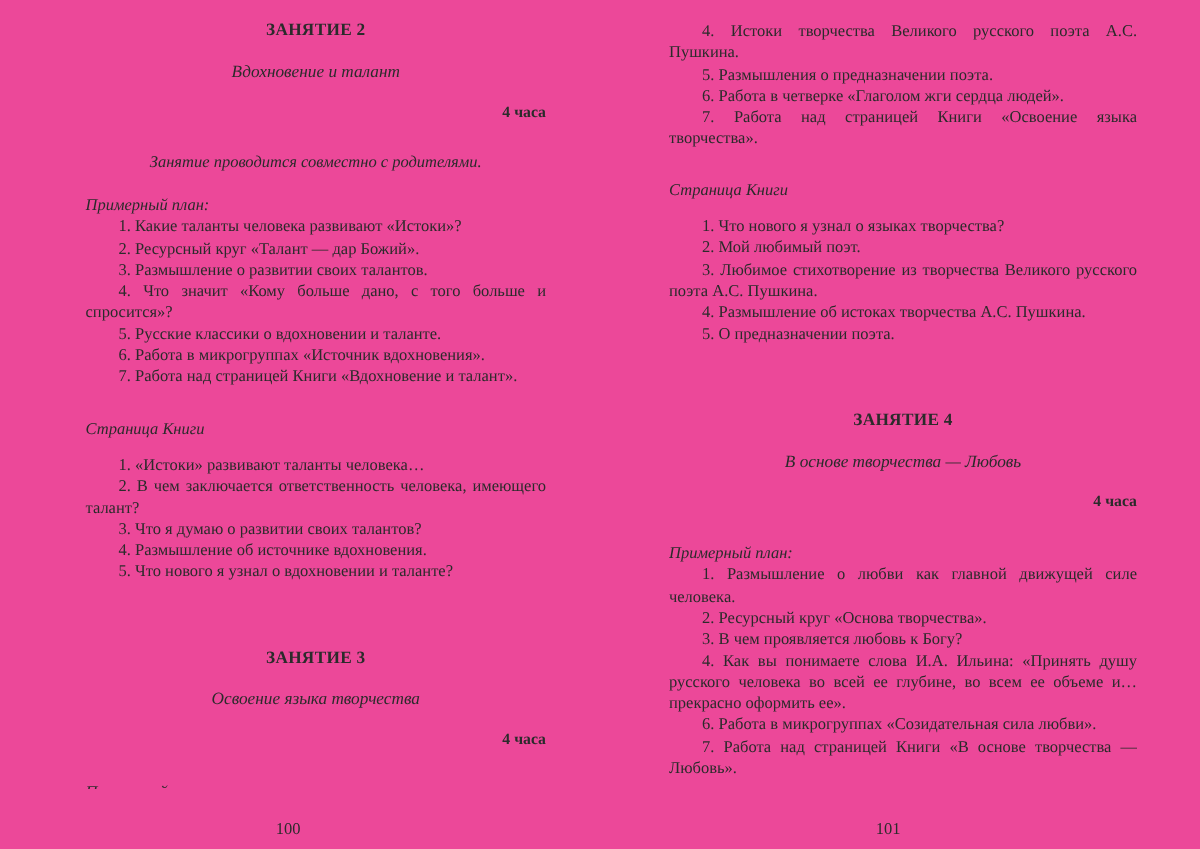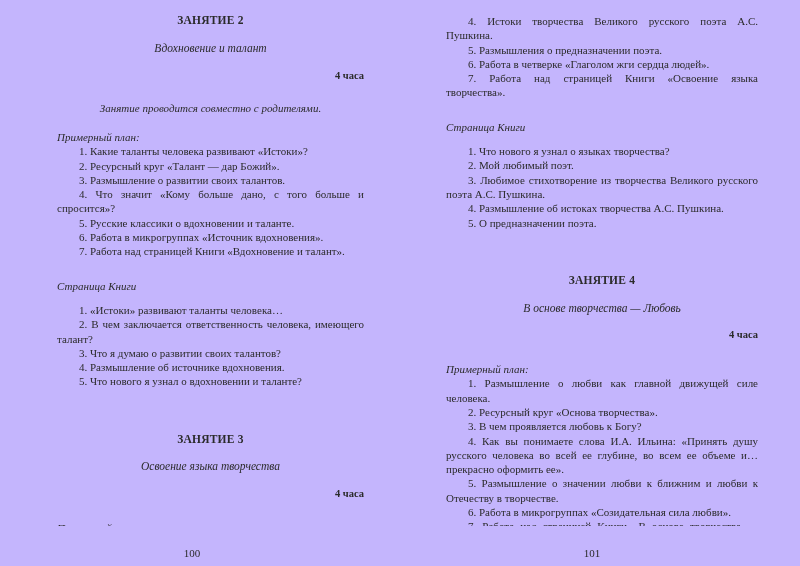--- a/index.html
+++ b/index.html
@@ -13,21 +13,21 @@
     overflow: hidden;
     font-family: "Liberation Serif", "DejaVu Serif", serif;
     color: #2b2b2b;
   }
   .spread {
     position: relative;
     width: 800px;
     height: 566px;
     box-sizing: border-box;
     display: flex;
-    background: #c4b5fd;
+    background: #ec4899;
   }
   .page {
     position: relative;
     box-sizing: border-box;
     height: 566px;
   }
   .page-left {
     width: 400px;
     padding: 14px 36px 0 57px;
   }
@@ -198,21 +198,20 @@
       <h2 class="lesson-subtitle">В основе творчества — Любовь</h2>
       <div class="gap-m"></div>
       <div class="lesson-hours">4 часа</div>
       <div class="gap-l"></div>
       <p class="section-label">Примерный план:</p>
       <ol class="plan justified">
           <li><span class="num">1.</span> <span>Размышление о любви как главной движущей силе человека.</span></li>
           <li><span class="num">2.</span> <span>Ресурсный круг «Основа творчества».</span></li>
           <li><span class="num">3.</span> <span>В чем проявляется любовь к Богу?</span></li>
           <li><span class="num">4.</span> <span>Как вы понимаете слова И.А. Ильина: «Принять душу русского человека во всей ее глубине, во всем ее объеме и… прекрасно оформить ее».</span></li>
-          <li><span class="num">5.</span> <span>Размышление о значении любви к ближним и любви к Отечеству в творчестве.</span></li>
           <li><span class="num">6.</span> <span>Работа в микрогруппах «Созидательная сила любви».</span></li>
           <li><span class="num">7.</span> <span>Работа над страницей Книги «В основе творчества — Любовь».</span></li>
         </ol>
 
     </div>
     <div class="page-number">101</div>
   </div>
 
 </div>
 

